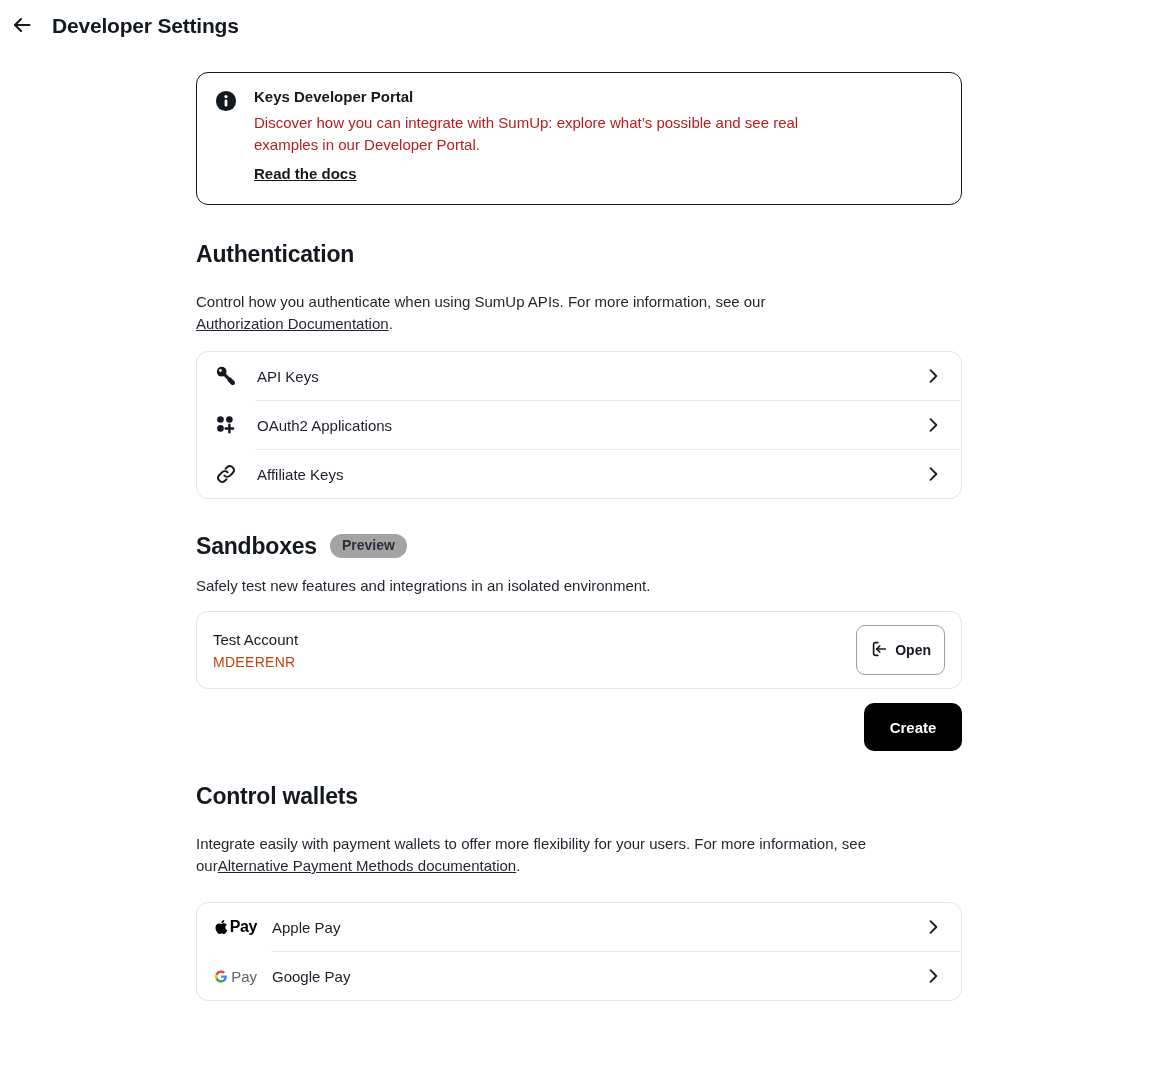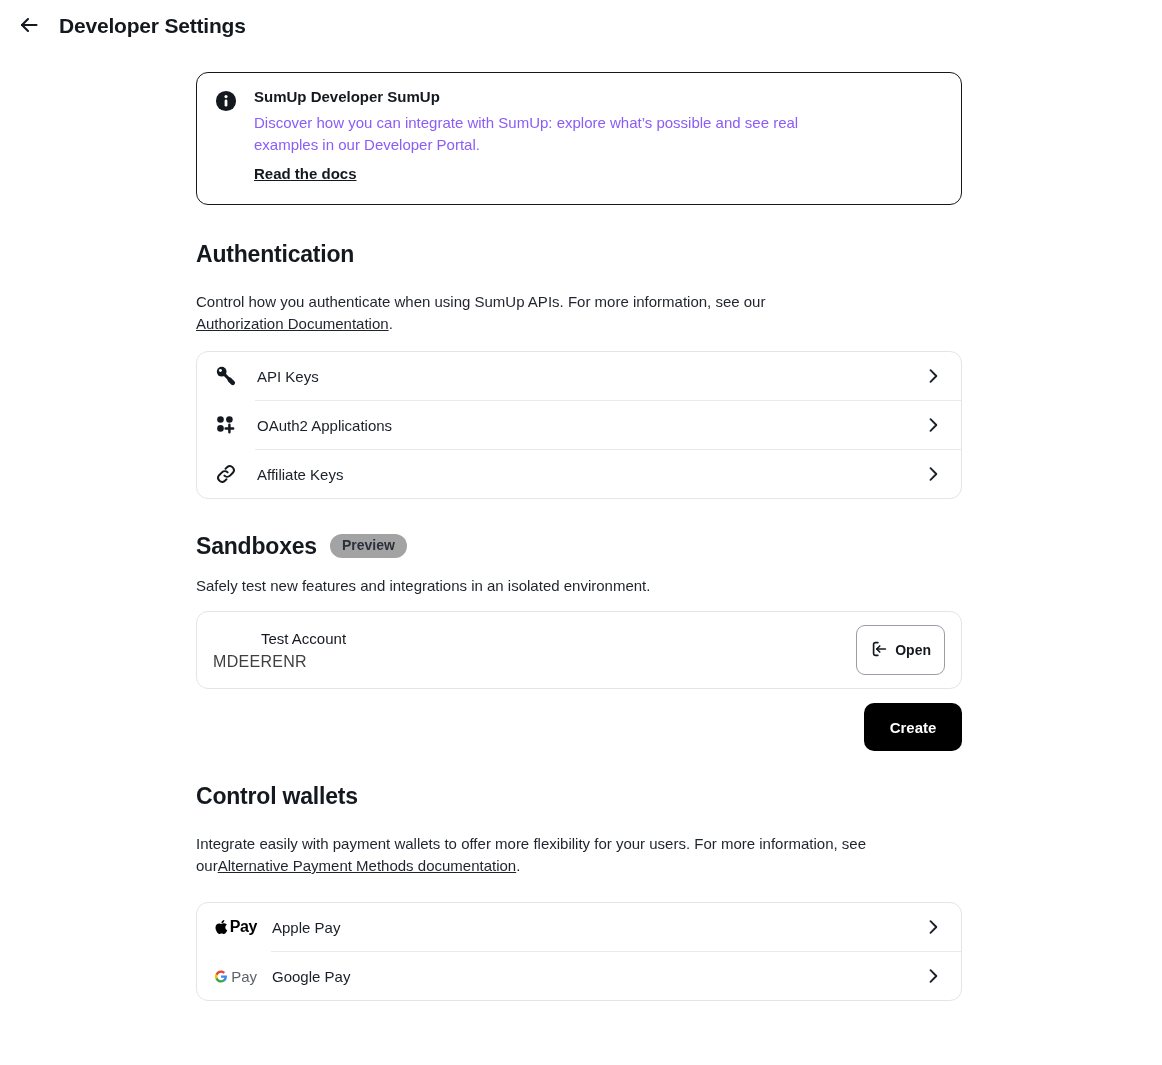--- a/index.html
+++ b/index.html
@@ -1,33 +1,33 @@
 <!DOCTYPE html>
 <html><head>
 <meta charset="utf-8">
 <style>
   * { box-sizing: border-box; margin: 0; padding: 0; }
   html, body { width: 1162px; height: 1065px; background: #ffffff;
     font-family: "Liberation Sans", sans-serif; color: #14191f; }
 
   
-  .header { display: flex; align-items: center; height: 52px; padding-left: 16px; }
+  .header { display: flex; align-items: center; height: 52px; padding-left: 9px; }
   .back-btn { width: 26px; height: 26px; background: none; border: none; cursor: pointer;
     display: flex; align-items: center; justify-content: center; padding: 0; }
   .page-title { font-size: 21px; font-weight: 700; margin-left: 17px; letter-spacing: -0.2px; }
 
   
   .content { width: 766px; margin-left: 196px; }
 
   
   .info-box { margin-top: 20px; border: 1px solid #14191f; border-radius: 12px;
     padding: 15px 18px 21px 18px; display: flex; gap: 17px; }
   .info-icon { flex: 0 0 22px; height: 22px; margin-top: 2px; }
   .info-title { font-size: 15px; font-weight: 700; color: #14191f; margin-bottom: 7px; }
-  .info-desc { font-size: 15px; line-height: 22px; color: #8b5cf6; max-width: 612px; }
+  .info-desc { font-size: 15px; line-height: 22px; color: #b91c1c; max-width: 612px; }
   .info-link { display: inline-block; margin-top: 9px; font-size: 15px; font-weight: 700;
     color: #14191f; text-decoration: underline; cursor: pointer; }
 
   
   h2.section-heading { font-size: 23px; font-weight: 700; color: #14191f; letter-spacing: -0.2px; line-height: 30px; }
   .mt-auth { margin-top: 34px; } .mt-sand { margin-top: 32px; } .mt-pay { margin-top: 30px; }
   .section-desc { margin-top: 22px; font-size: 15px; line-height: 22px; color: #1f242d; }
   .section-desc.tight { margin-top: 14px; }
   .inline-link { color: #1f242d; text-decoration: underline; cursor: pointer; white-space: nowrap; }
 
@@ -45,22 +45,22 @@
   .chevron { width: 20px; height: 20px; flex: 0 0 20px; }
   .divider { height: 1px; background: #e7eaee; margin-left: 58px; }
   .divider.wallet { margin-left: 74px; }
   .wallet-logo { width: 42px; margin-right: 15px; display: flex; align-items: center; flex: 0 0 42px; justify-content: flex-end; }
   .applepay-text { font-size: 16px; font-weight: 700; color: #000; letter-spacing: -0.4px; margin-left: 2px; }
   .gpay-text { font-size: 15px; color: #5f6368; margin-left: 4px; }
 
   
   .sandbox-card { margin-top: 14px; border: 1px solid #e2e5e9; border-radius: 12px;
     padding: 13px 16px; display: flex; align-items: center; justify-content: space-between; }
-  .account-name { font-size: 15px; color: #14191f; margin-left: 48px; }
-  .account-id { font-size: 16px; color: #404040; margin-top: 6px; letter-spacing: 0.3px; }
+  .account-name { font-size: 15px; color: #14191f; }
+  .account-id { font-size: 14px; color: #c2410c; margin-top: 6px; letter-spacing: 0.3px; }
   .open-btn { display: flex; align-items: center; gap: 7px; height: 50px; padding: 0 13px;
     background: #fff; border: 1px solid #979ea6; border-radius: 9px; cursor: pointer;
     font-family: Liberation Sans, sans-serif; font-size: 14px; font-weight: 700; color: #14191f; }
 
   .create-row { margin-top: 14px; display: flex; justify-content: flex-end; }
   .create-btn { width: 98px; height: 48px; background: #000000; color: #ffffff; border: none;
     border-radius: 10px; font-family: "Liberation Sans", sans-serif; font-size: 15px; font-weight: 700;
     cursor: pointer; }
 </style>
 </head>
@@ -82,21 +82,21 @@
 
   <div class="info-box">
     <span class="info-icon">
       <svg width="22" height="22" viewBox="0 0 24 24">
         <circle cx="12" cy="12" r="11" fill="#14191f"></circle>
         <circle cx="12" cy="7.2" r="1.7" fill="#ffffff"></circle>
         <rect x="10.5" y="10.4" width="3" height="7.6" rx="1.5" fill="#ffffff"></rect>
       </svg>
     </span>
     <div>
-      <div class="info-title">SumUp Developer SumUp</div>
+      <div class="info-title">Keys Developer Portal</div>
       <div class="info-desc">Discover how you can integrate with SumUp: explore what’s possible and see real examples in our Developer Portal.</div>
       <a class="info-link">Read the docs</a>
     </div>
   </div>
 
   <h2 class="section-heading mt-auth">Authentication</h2>
   <p class="section-desc"><span>Control how you authenticate when using SumUp APIs. For more information, see our </span><a class="inline-link">Authorization Documentation</a><span>.</span></p>
 
   <div class="card auth">
     <div class="link-row">

